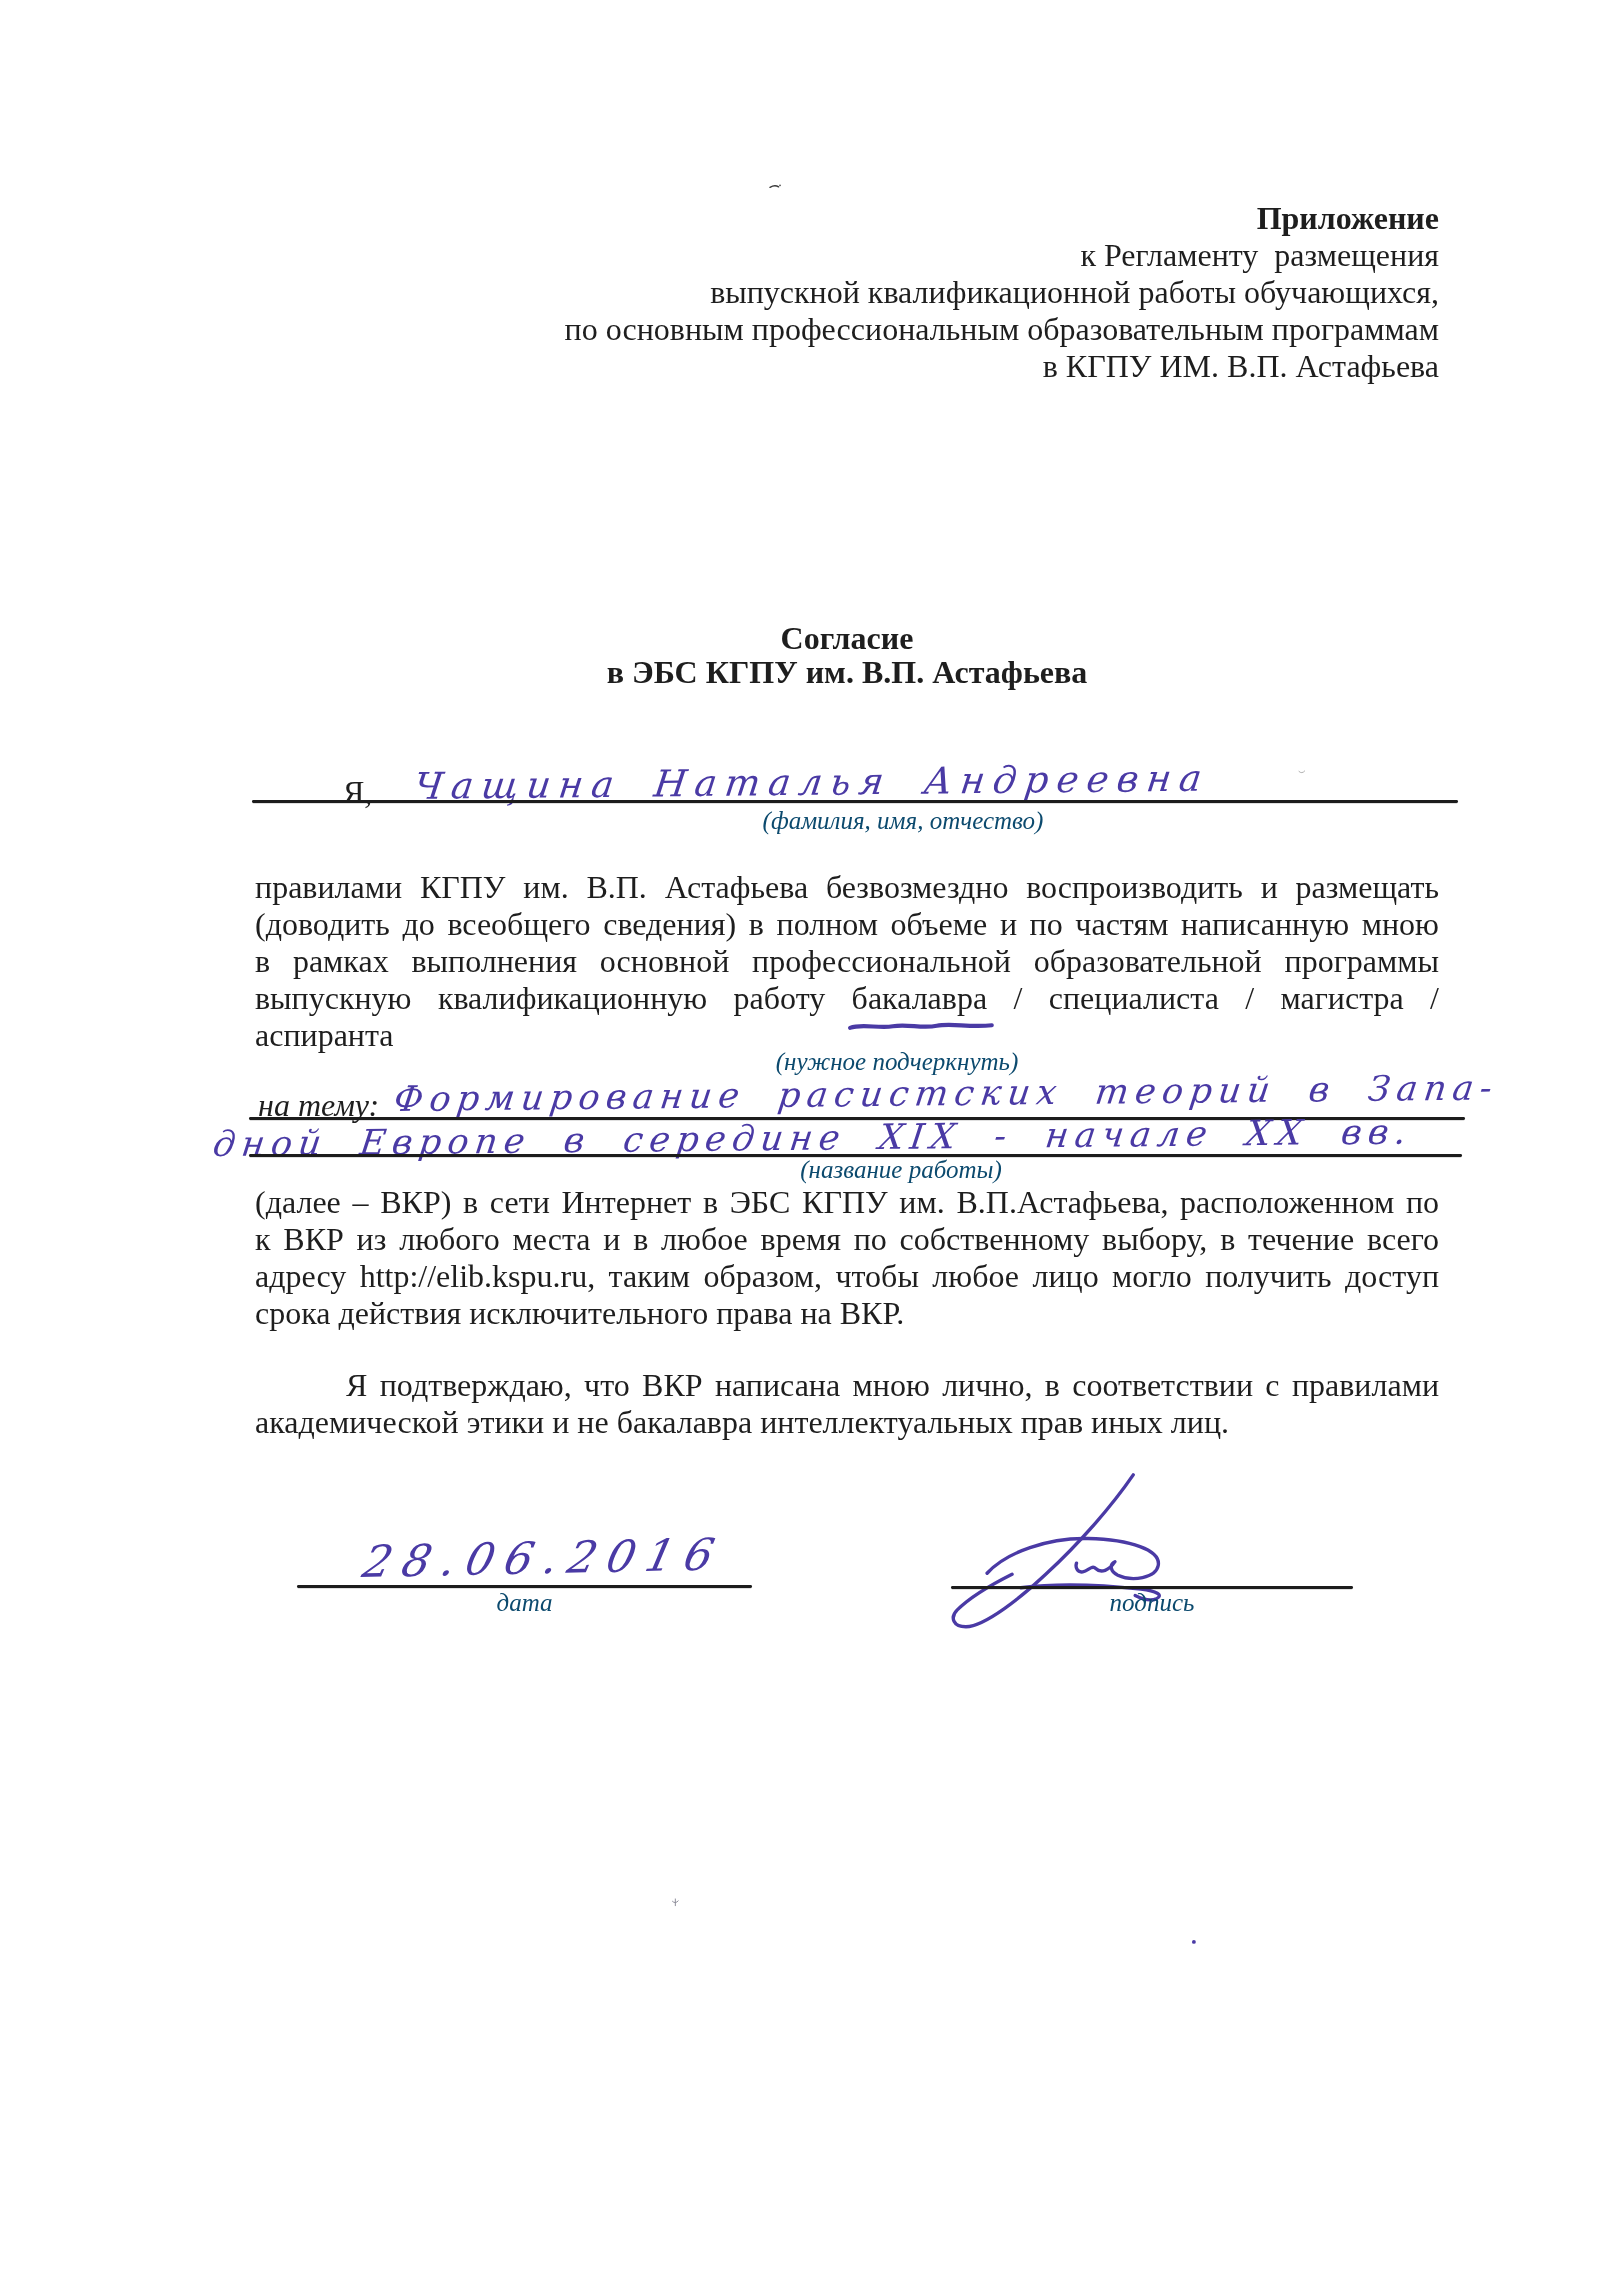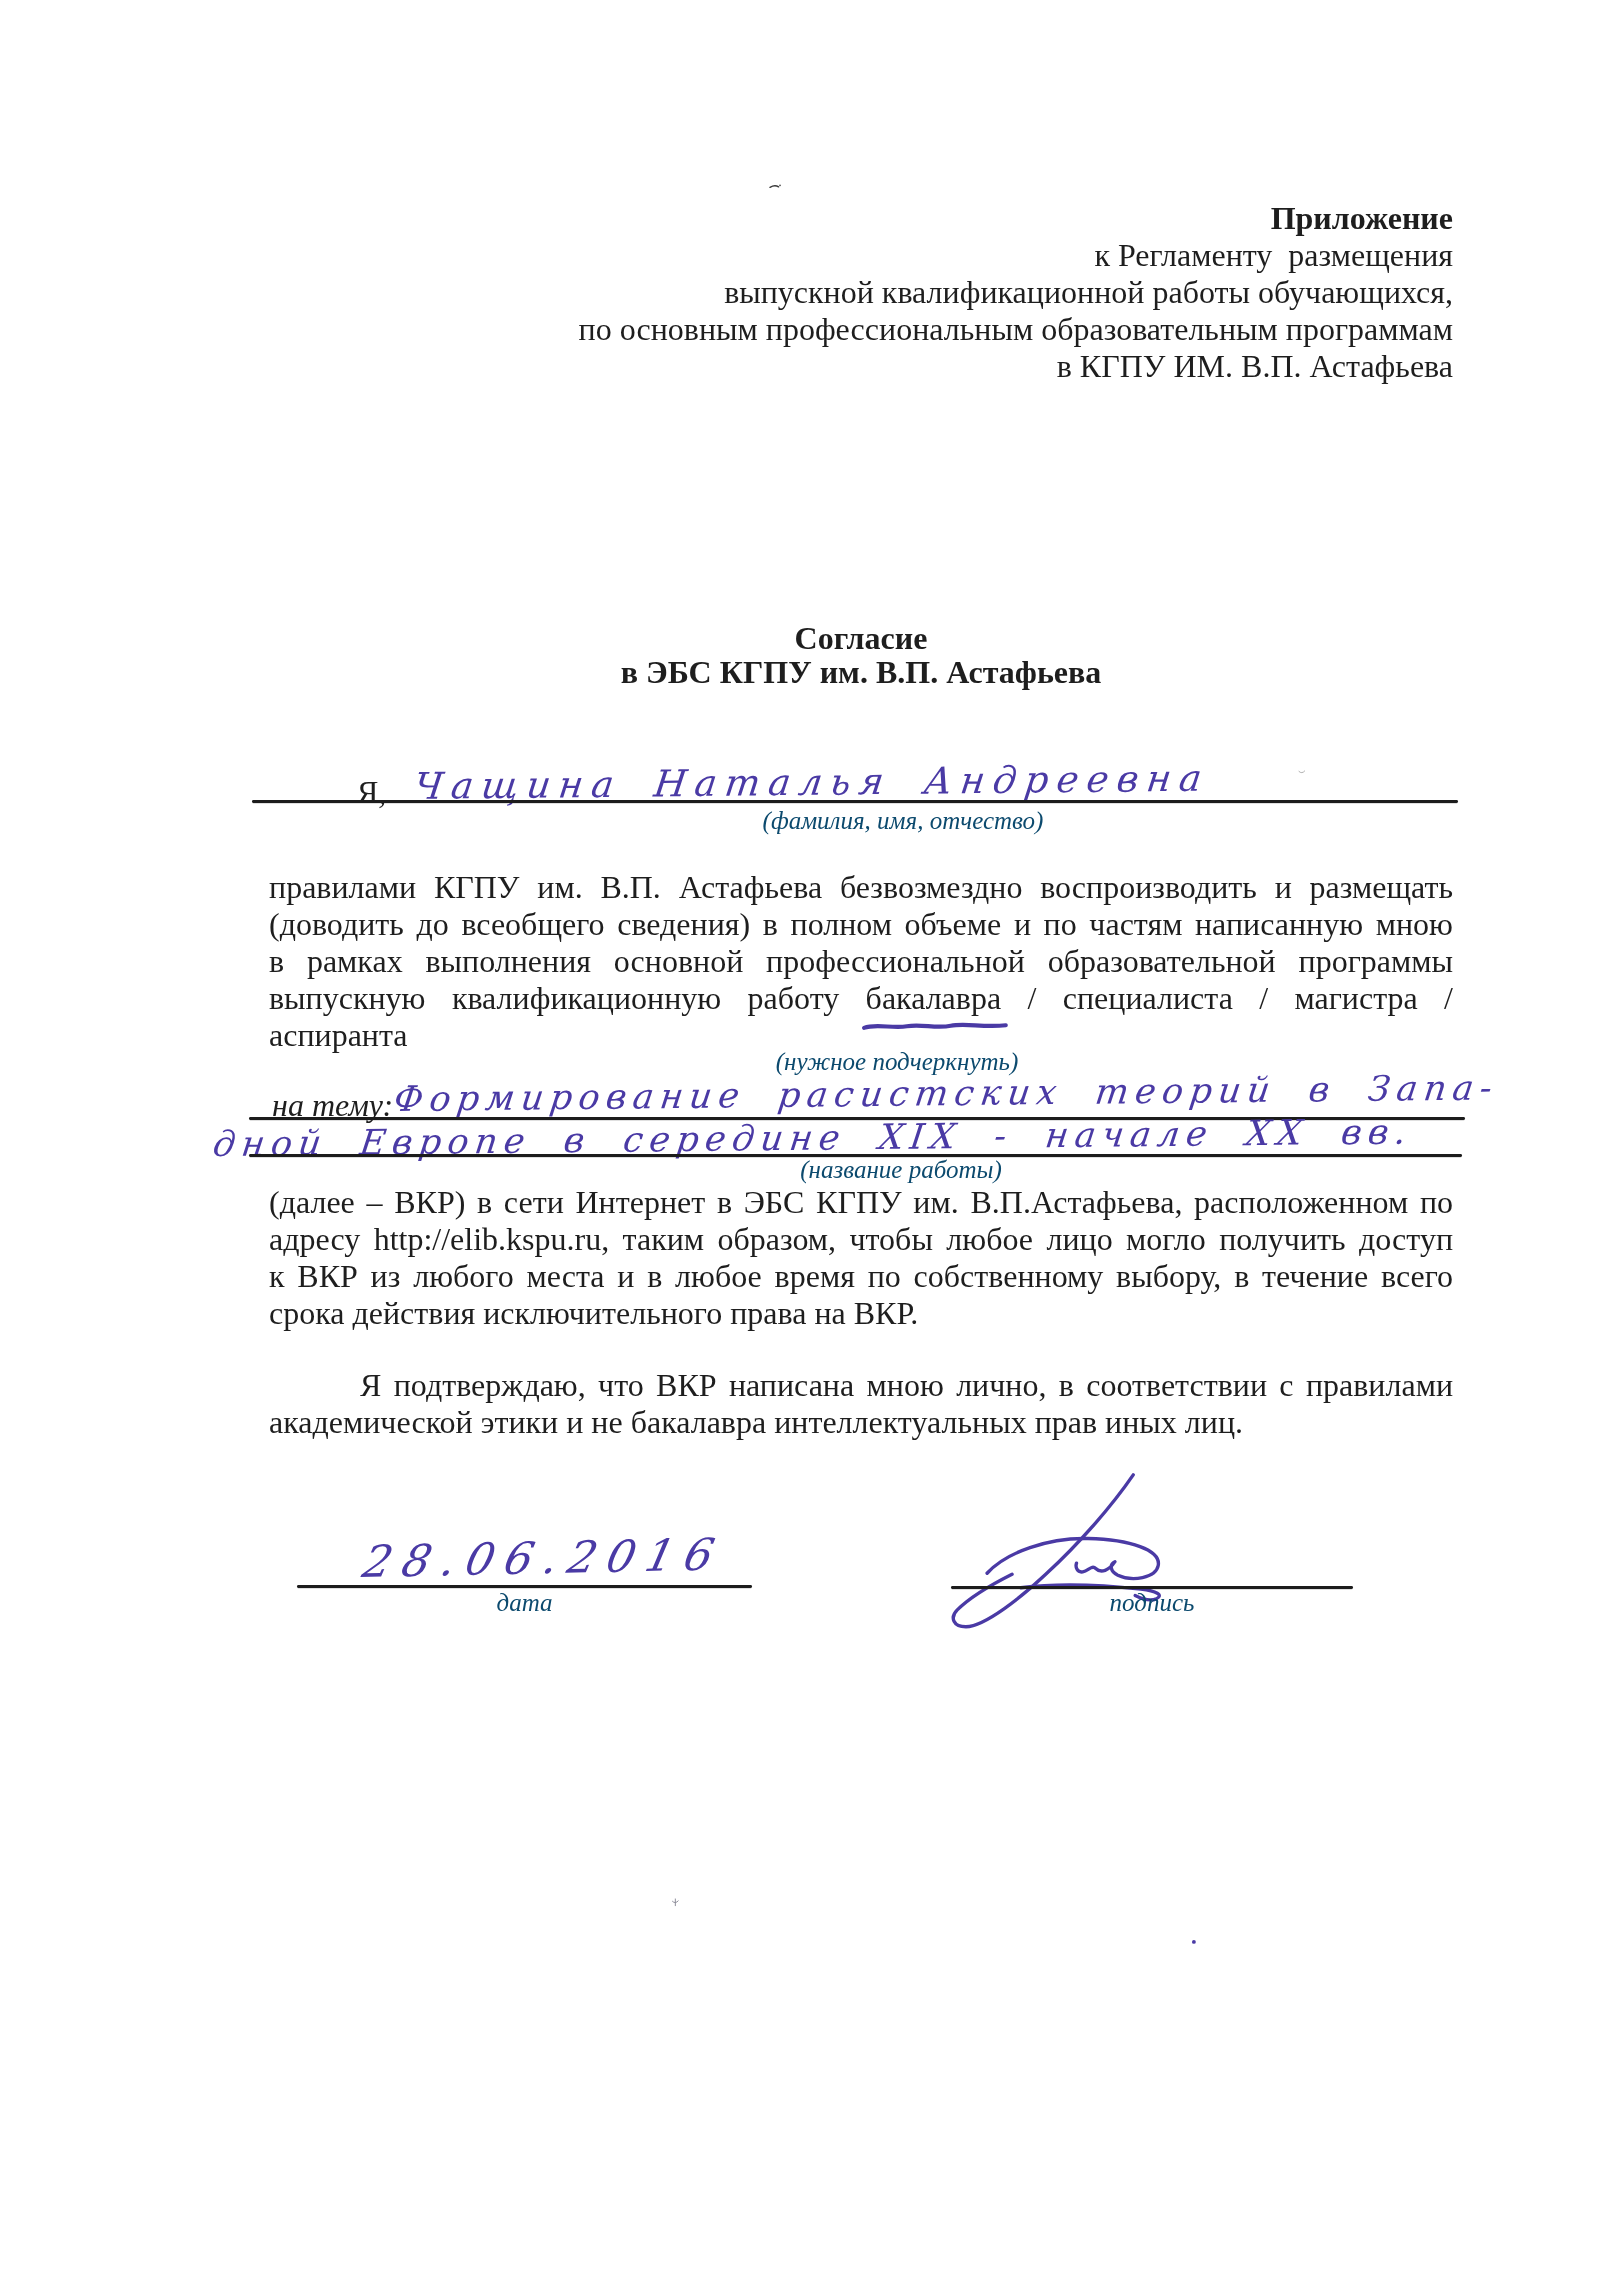--- a/index.html
+++ b/index.html
@@ -10,21 +10,21 @@
   html,body{margin:0;padding:0;background:#e9e9e9;}
   .page{
     position:relative;
     width:1622px;height:2273px;
     background:#ffffff;
     overflow:hidden;
     font-family:"Liberation Serif","DejaVu Serif",serif;
     color:var(--text);
   }
   
-  .print{position:absolute;font-size:32px;line-height:37px;color:var(--text);margin-left:14px;}
+  .print{position:absolute;font-size:32px;line-height:37px;color:var(--text);}
   .header-block{top:200px;left:255px;width:1184px;text-align:right;}
   .header-line{white-space:pre-wrap;}
   .bold{font-weight:bold;}
   .title-block{top:621px;left:255px;width:1184px;text-align:center;font-weight:bold;line-height:34px;}
   .para{left:255px;width:1184px;}
   .just{text-align:justify;text-align-last:justify;}
   .permission-block{top:869px;}
   .terms-block{top:1184px;}
   .confirmation-block{top:1367px;}
   .indent{text-indent:91px;}
@@ -106,22 +106,22 @@
 
   <div class="print topic-label">на тему:</div>
   <div class="hw topic-hw1">Формирование расистских теорий в Запа-</div>
   <div class="rule rule-topic1"></div>
   <div class="hw topic-hw2">дной Европе в середине XIX - начале XX вв.</div>
   <div class="rule rule-topic2"></div>
   <div class="caption topic-caption">(название работы)</div>
 
   <div class="print para terms-block">
     <div class="just">(далее – ВКР) в сети Интернет в ЭБС КГПУ им. В.П.Астафьева, расположенном по</div>
+    <div class="just">к ВКР из любого места и в любое время по собственному выбору, в течение всего</div>
     <div class="just">адресу http://elib.kspu.ru, таким образом, чтобы любое лицо могло получить доступ</div>
-    <div class="just">к ВКР из любого места и в любое время по собственному выбору, в течение всего</div>
     <div>срока действия исключительного права на ВКР.</div>
   </div>
 
   <div class="print para confirmation-block">
     <div class="just indent">Я подтверждаю, что ВКР написана мною лично, в соответствии с правилами</div>
     <div>академической этики и не бакалавра интеллектуальных прав иных лиц.</div>
   </div>
 
   <div class="hw date-hw">28.06.2016</div>
   <div class="rule rule-date"></div>

